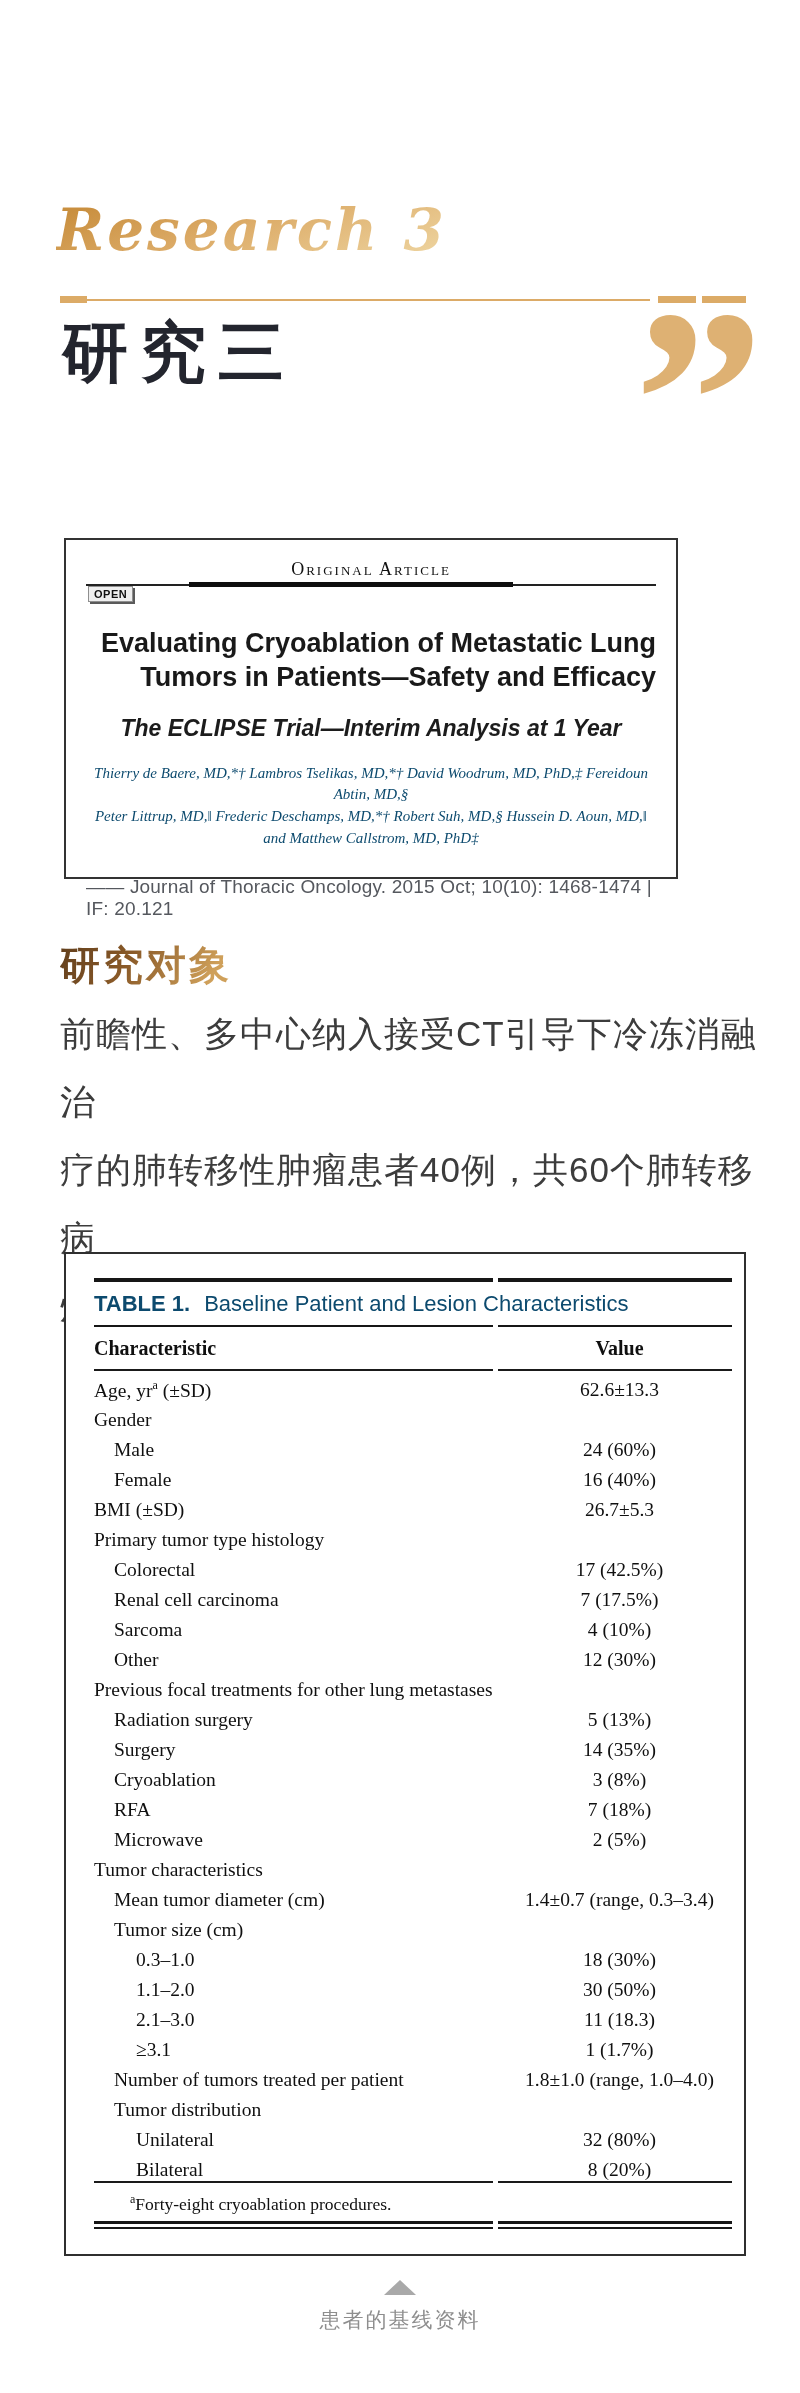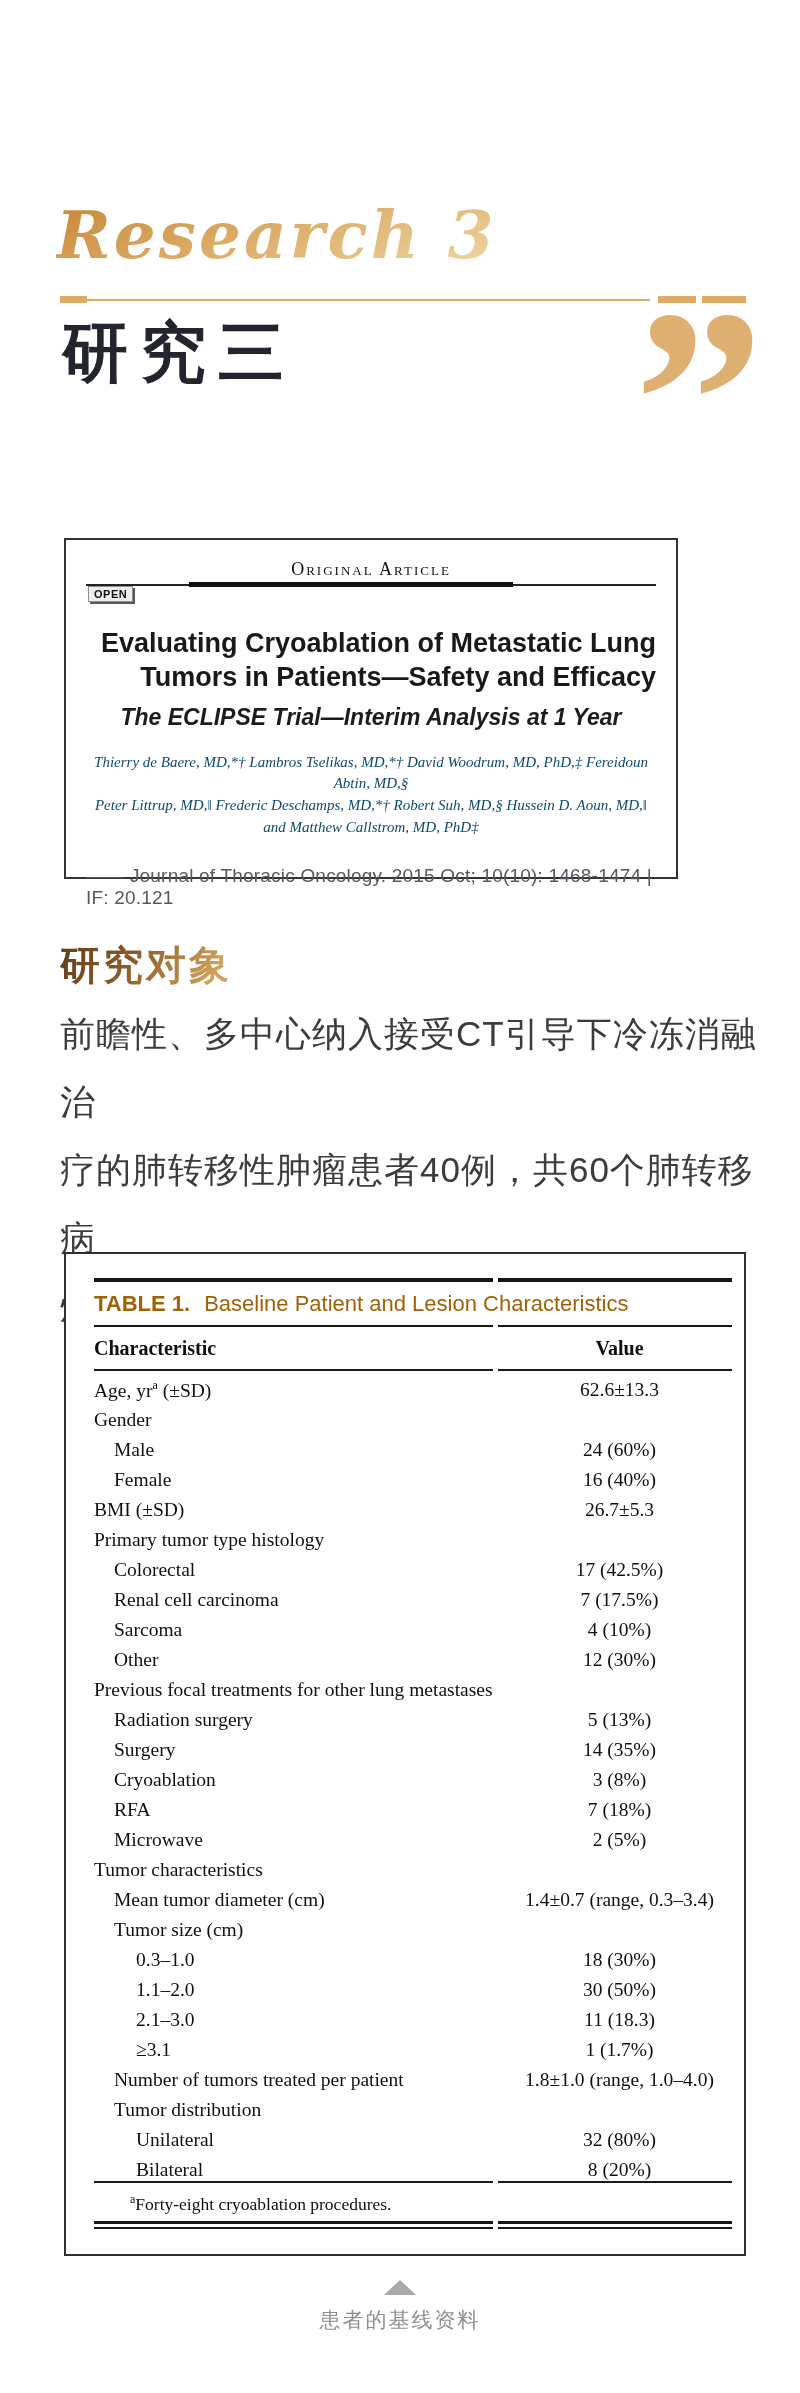--- a/index.html
+++ b/index.html
@@ -6,21 +6,21 @@
   html,body { background:#ffffff; }
   .page {
     position:relative; width:800px; height:2393px; margin:0 auto;
     background:#ffffff; overflow:hidden;
     font-family:"Liberation Sans","DejaVu Sans",sans-serif;
   }
   
   .script-title{
     position:absolute; left:56px; top:196px;
     font-family:"DejaVu Serif","Liberation Serif",serif;
-    font-style:italic; font-weight:bold; font-size:66px; letter-spacing:3px;
+    font-style:italic; font-weight:bold; font-size:58px; letter-spacing:3px;
     background:linear-gradient(160deg,#c98f3f 10%,#dcab67 45%,#ecd09a 90%);
     -webkit-background-clip:text; background-clip:text; color:transparent;
     white-space:nowrap;
   }
   .gold-divider{ position:absolute; left:60px; top:296px; width:686px; height:8px; }
   .gd-left{ position:absolute; left:0; top:0; width:27px; height:7px; background:#dcab67; }
   .gd-line{ position:absolute; left:27px; right:96px; top:3px; height:2px; background:#dcab67; }
   .gd-dash1{ position:absolute; right:50px; top:0; width:38px; height:7px; background:#dcab67; }
   .gd-dash2{ position:absolute; right:0; top:0; width:44px; height:7px; background:#dcab67; }
   .zh-title{
@@ -51,21 +51,21 @@
     position:absolute; left:22px; top:46px;
     font-size:11px; font-weight:bold; letter-spacing:0.5px; color:#111;
     background:#efefef; border:1px solid #8f8f8f; padding:1px 5px;
     box-shadow:2px 2px 0 #5a5a5a;
   }
   .a-title{
     margin:40px auto 0; max-width:610px; text-align:right;
     font-size:27px; font-weight:bold; line-height:1.25; color:#191919;
   }
   .a-subtitle{
-    margin-top:9px; text-align:center;
+    margin-top:20px; text-align:center;
     font-size:23px; font-style:italic; font-weight:600; color:#1c1c1c;
   }
   .a-authors{
     margin-top:21px; text-align:center; white-space:pre-line;
     font-family:"Liberation Serif","DejaVu Serif",serif;
     font-style:italic; font-size:15px; line-height:1.45; color:#0c4a6e;
   }
   .a-citation{
     margin-top:26px; text-align:left;
     font-size:19px; color:#55585e; letter-spacing:0.2px;
@@ -92,21 +92,21 @@
     font-family:"Liberation Serif","DejaVu Serif",serif; color:#101010;
   }
   .rule-thick{ height:3.5px;
     background:linear-gradient(to right,#161616 0 62.6%,#ffffff 62.6% 63.4%,#161616 63.4% 100%); }
   .rule-med{ height:2.5px;
     background:linear-gradient(to right,#161616 0 62.6%,#ffffff 62.6% 63.4%,#161616 63.4% 100%); }
   .rule-thin{ height:2px;
     background:linear-gradient(to right,#1a1a1a 0 62.6%,#ffffff 62.6% 63.4%,#1a1a1a 63.4% 100%); }
   .t-title{
     margin:9px 0 8px; font-family:"Liberation Sans","DejaVu Sans",sans-serif;
-    font-size:22px; color:#a16207; white-space:nowrap;
+    font-size:22px; color:#0c4a6e; white-space:nowrap;
   }
   .t-title-label{ font-weight:bold; }
   .t-title-text{ margin-left:14px; font-weight:normal; }
   .t-header{ display:flex; align-items:center; height:42px;
     font-weight:bold; font-size:20px; }
   .t-header .hc{ flex:1; }
   .t-header .hv{ width:225px; text-align:center; }
   .t-row{ display:flex; align-items:flex-end; height:30px; font-size:19.5px; }
   .t-label{ flex:1; white-space:nowrap; }
   .t-label.ind1{ padding-left:20px; }

